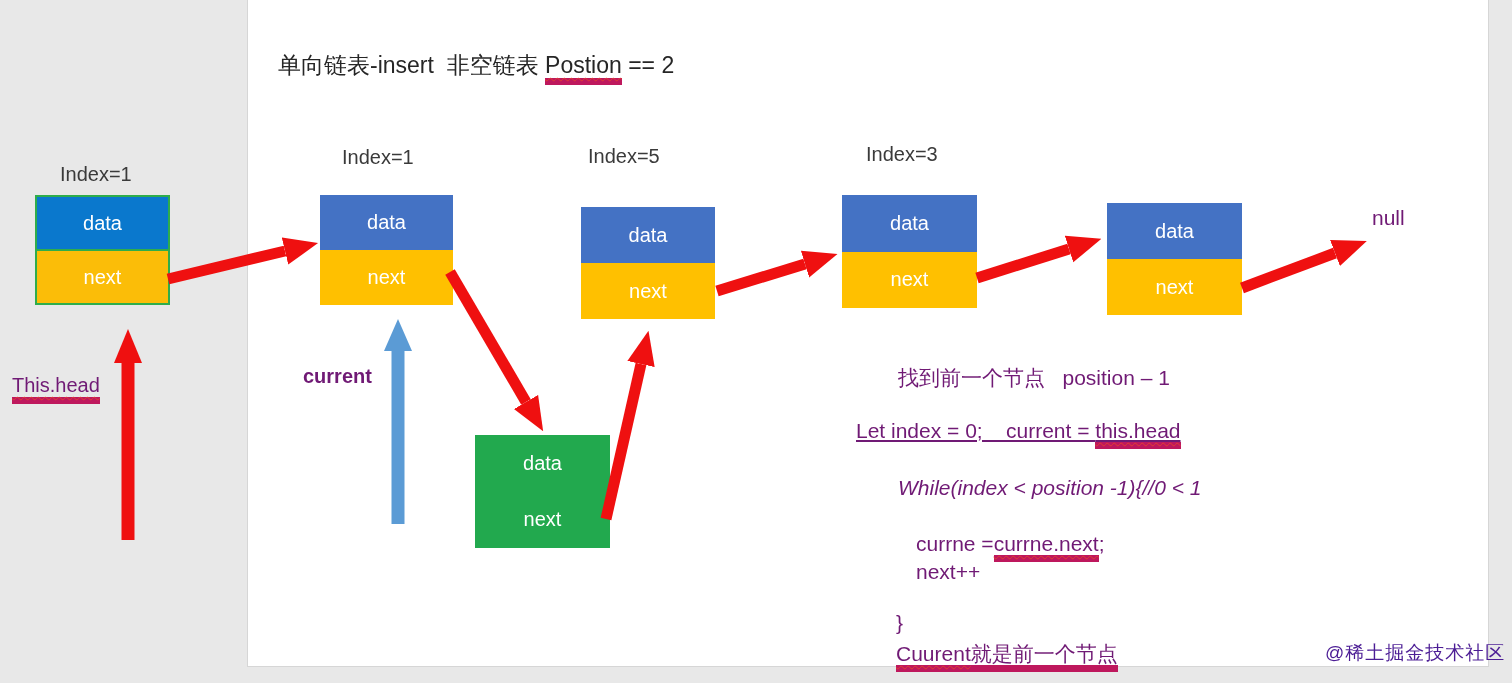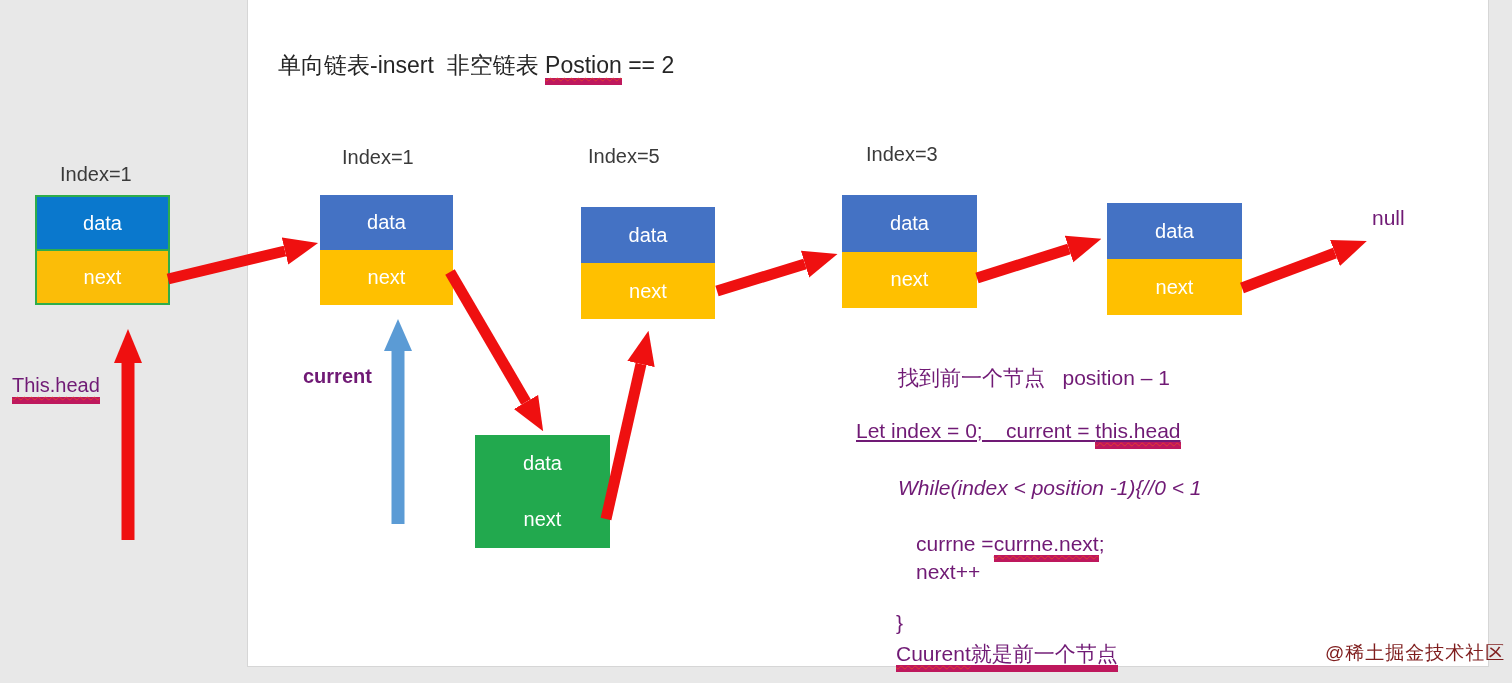--- a/index.html
+++ b/index.html
@@ -33,21 +33,21 @@
   }
   .idx{font-size:20px;color:#3a3a3a;white-space:pre;}
   .plain{font-size:20px;color:#701a75;white-space:pre;}
   .ann{font-size:21px;color:#701a75;white-space:pre;}
   .u{border-bottom:7px solid #be185d;}
   .sq{
     text-decoration:underline wavy #e03c31;
     text-decoration-thickness:1px;
     text-underline-offset:4px;
   }
-  .watermark{font-size:19px;color:#7f1d1d;letter-spacing:1px;}
+  .watermark{font-size:19px;color:#4c1d95;letter-spacing:1px;}
   svg.overlay{position:absolute;left:0;top:0;pointer-events:none;}
 </style>
 </head>
 <body>
 
 <div class="slide"></div>
 
 <div class="abs title" style="left:278px;top:50px;"><span>单向链表-insert  非空链表 </span><span class="u sq">Postion</span><span> == 2</span></div>
 
 <div class="abs idx" style="left:60px;top:163px;">Index=1</div>

